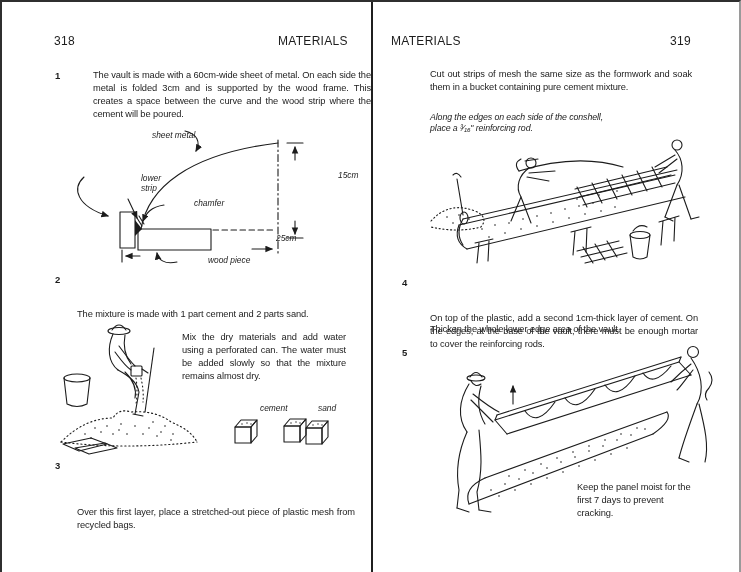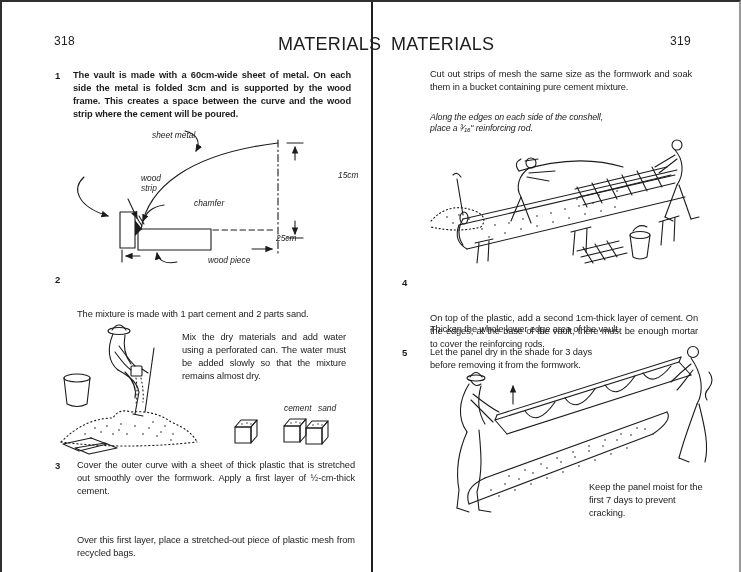--- a/index.html
+++ b/index.html
@@ -8,42 +8,42 @@
     border-top:2px solid #2f2f2f;border-left:2px solid #2f2f2f;border-right:2px solid #9a9a9a;
     box-sizing:border-box;
     font-family:"Liberation Sans","DejaVu Sans",sans-serif;color:#1c1c1c;
   }
   .page{position:absolute;top:0;height:572px;}
   #page-left{left:0;width:369px;}
   #page-right{left:371px;width:368px;}
   #divider{position:absolute;left:369px;top:0;width:2px;height:572px;background:#1f1f1f;}
   .abs{position:absolute;}
   .pg-num{font-size:12px;letter-spacing:.3px;}
-  .pg-head{font-size:18px;letter-spacing:.3px;}
+  .pg-head{font-size:12px;letter-spacing:.3px;}
   .step-num{font-size:9.5px;font-weight:bold;}
   .para{font-size:9.3px;line-height:13px;text-align:justify;letter-spacing:-.1px;}
-  .para.nj{text-align:left;margin-left:12px;}
+  .para.nj{text-align:left;}
   .note{font-size:8.8px;line-height:10.5px;font-style:italic;letter-spacing:-.1px;}
   .dlabel{font-size:8.4px;line-height:9.5px;font-style:italic;white-space:nowrap;padding-left:28px;}
   .dlabel.wrap{white-space:normal;}
   svg{display:block;}
   .ln{stroke:#1c1c1c;fill:none;stroke-width:1.1;stroke-linecap:round;stroke-linejoin:round;}
   .dots{fill:#1c1c1c;stroke:none;}
 </style>
 </head>
 <body>
 
 <div id="book">
 
   <div class="page" id="page-left">
     <div class="abs pg-num" style="left:52px;top:32px;">318</div>
     <div class="abs pg-head" style="left:276px;top:32px;">MATERIALS</div>
 
     <div class="abs step-num" style="left:53px;top:68px;">1</div>
-    <div class="abs para" style="left:71px;top:67px;width:278px;font-weight:bold;">The vault is made with a 60cm-wide sheet of metal. On each side the metal is folded 3cm and is supported by the wood frame. This creates a space between the curve and the wood strip where the cement will be poured.</div>
+    <div class="abs para" style="left:91px;top:67px;width:278px;">The vault is made with a 60cm-wide sheet of metal. On each side the metal is folded 3cm and is supported by the wood frame. This creates a space between the curve and the wood strip where the cement will be poured.</div>
 
     <div class="abs" style="left:52px;top:126px;width:302px;height:152px;">
       <svg width="302" height="152" viewBox="0 0 302 152">
         <defs>
           <marker id="ah1" markerWidth="8" markerHeight="8" refX="6" refY="3" orient="auto">
             <path d="M0,0 L7,3 L0,6 Z" fill="#1c1c1c"></path>
           </marker>
         </defs>
 
         <path class="ln" d="M 87,101 C 94,60 134,26 224,15" stroke-width="2.4"></path>
@@ -66,21 +66,21 @@
         <line class="ln" x1="68" y1="122" x2="68" y2="134"></line>
         <line class="ln" x1="86" y1="128" x2="72" y2="128" marker-end="url(#ah1)"></line>
 
         <path class="ln" d="M 30,49 C 18,60 22,78 54,88" marker-end="url(#ah1)"></path>
         <path class="ln" d="M 74,71 L 83,90" marker-end="url(#ah1)"></path>
         <path class="ln" d="M 110,77 C 97,79 92,85 89,93" marker-end="url(#ah1)"></path>
         <path class="ln" d="M 131,3 C 143,6 147,14 142,23" marker-end="url(#ah1)"></path>
         <path class="ln" d="M 123,134 C 110,137 104,131 103,125" marker-end="url(#ah1)"></path>
       </svg>
       <div class="abs dlabel" style="left:70px;top:3px;">sheet metal</div>
-      <div class="abs dlabel wrap" style="left:59px;top:46px;width:32px;">wood strip</div>
+      <div class="abs dlabel wrap" style="left:59px;top:46px;width:32px;">lower strip</div>
       <div class="abs dlabel" style="left:112px;top:71px;">chamfer</div>
       <div class="abs dlabel" style="left:256px;top:43px;">15cm</div>
       <div class="abs dlabel" style="left:194px;top:106px;">25cm</div>
       <div class="abs dlabel" style="left:126px;top:128px;">wood piece</div>
     </div>
 
     <div class="abs step-num" style="left:53px;top:272px;">2</div>
     <div class="abs para" style="left:75px;top:306px;width:278px;">The mixture is made with 1 part cement and 2 parts sand.</div>
 
     <svg class="abs" style="left:53px;top:320px;" width="152" height="136" viewBox="0 0 152 136">
@@ -129,21 +129,21 @@
           <circle cx="110" cy="104" r=".8"></circle>
       </g>
 
       <path class="ln" d="M 8,122 L 36,116 L 52,122 L 24,129 Z"></path>
       <path class="ln" d="M 20,126 L 50,121 L 62,126 L 34,132 Z"></path>
     </svg>
 
     <div class="abs para" style="left:180px;top:329px;width:164px;">Mix the dry materials and add water using a perforated can. The water must be added slowly so that the mixture remains almost dry.</div>
 
     <div class="abs" style="left:222px;top:402px;width:124px;height:50px;">
-      <div class="abs dlabel" style="left:8px;top:0;margin-left:24px;">cement</div>
+      <div class="abs dlabel" style="left:8px;top:0;">cement</div>
       <div class="abs dlabel" style="left:66px;top:0;">sand</div>
       <svg class="abs" style="left:8px;top:13px;" width="30" height="32" viewBox="0 0 30 32">
         <path class="ln" d="M3,10 L9,3 L25,3 L19,10 Z"></path>
         <rect class="ln" x="3" y="10" width="16" height="16"></rect>
         <path class="ln" d="M19,10 L25,3 L25,19 L19,26 Z"></path>
         <g class="dots">
             <circle cx="10" cy="7" r=".7"></circle>
             <circle cx="15" cy="6" r=".7"></circle>
             <circle cx="19" cy="7" r=".7"></circle>
           </g>
@@ -160,22 +160,21 @@
             <circle cx="14" cy="7" r=".7"></circle>
             <circle cx="18" cy="8" r=".7"></circle>
         <circle cx="31" cy="10" r=".7"></circle>
             <circle cx="36" cy="9" r=".7"></circle>
             <circle cx="40" cy="10" r=".7"></circle>
           </g>
       </svg>
     </div>
 
     <div class="abs step-num" style="left:53px;top:458px;">3</div>
-    <div class="abs para" style="left:75px;top:457px;width:278px;">Cover the outer curve with a sheet of thick plastic that is stretched out smoothly over the formwork. Apply a first layer of ½-cm-thick cement.</div>
-    <div class="abs para" style="left:75px;top:504px;width:278px;margin-top:28px;">Over this first layer, place a stretched-out piece of plastic mesh from recycled bags.</div>
+    <div class="abs para" style="left:75px;top:504px;width:278px;">Over this first layer, place a stretched-out piece of plastic mesh from recycled bags.</div>
   </div>
 
   <div id="divider"></div>
 
   <div class="page" id="page-right">
     <div class="abs pg-head" style="left:18px;top:32px;">MATERIALS</div>
     <div class="abs pg-num" style="left:297px;top:32px;">319</div>
 
     <div class="abs note" style="left:57px;top:110px;width:185px;">Along the edges on each side of the conshell, place a ³⁄₁₆" reinforcing rod.</div>
     <div class="abs para" style="left:57px;top:66px;width:262px;">Cut out strips of mesh the same size as the formwork and soak them in a bucket containing pure cement mixture.</div>
@@ -250,21 +249,20 @@
 
       <path class="ln" d="M 150,122 L 192,112 M 154,128 L 196,118 M 158,134 L 200,124" stroke-width=".8"></path>
       <path class="ln" d="M 156,118 L 166,134 M 168,115 L 178,131 M 180,112 L 190,128" stroke-width=".8"></path>
     </svg>
 
     <div class="abs step-num" style="left:29px;top:275px;">4</div>
     <div class="abs para" style="left:57px;top:274px;width:268px;margin-top:36px;">On top of the plastic, add a second 1cm-thick layer of cement. On the edges, at the base of the vault, there must be enough mortar to cover the reinforcing rods.</div>
     <div class="abs para" style="left:57px;top:321px;width:268px;">Thicken the whole lower edge area of the vault.</div>
 
     <div class="abs step-num" style="left:29px;top:345px;">5</div>
-    <div class="abs para" style="left:57px;top:344px;width:162px;">Let the panel dry in the shade for 3 days before removing it from the formwork.</div>
 
     <svg class="abs" style="left:48px;top:340px;" width="312" height="188" viewBox="0 0 312 188">
       <defs>
         <marker id="ah3" markerWidth="8" markerHeight="8" refX="6" refY="3" orient="auto">
           <path d="M0,0 L7,3 L0,6 Z" fill="#1c1c1c"></path>
         </marker>
       </defs>
 
       <path class="ln" d="M 74,78 L 258,20"></path>
       <path class="ln" d="M 76,73 L 260,15"></path>

